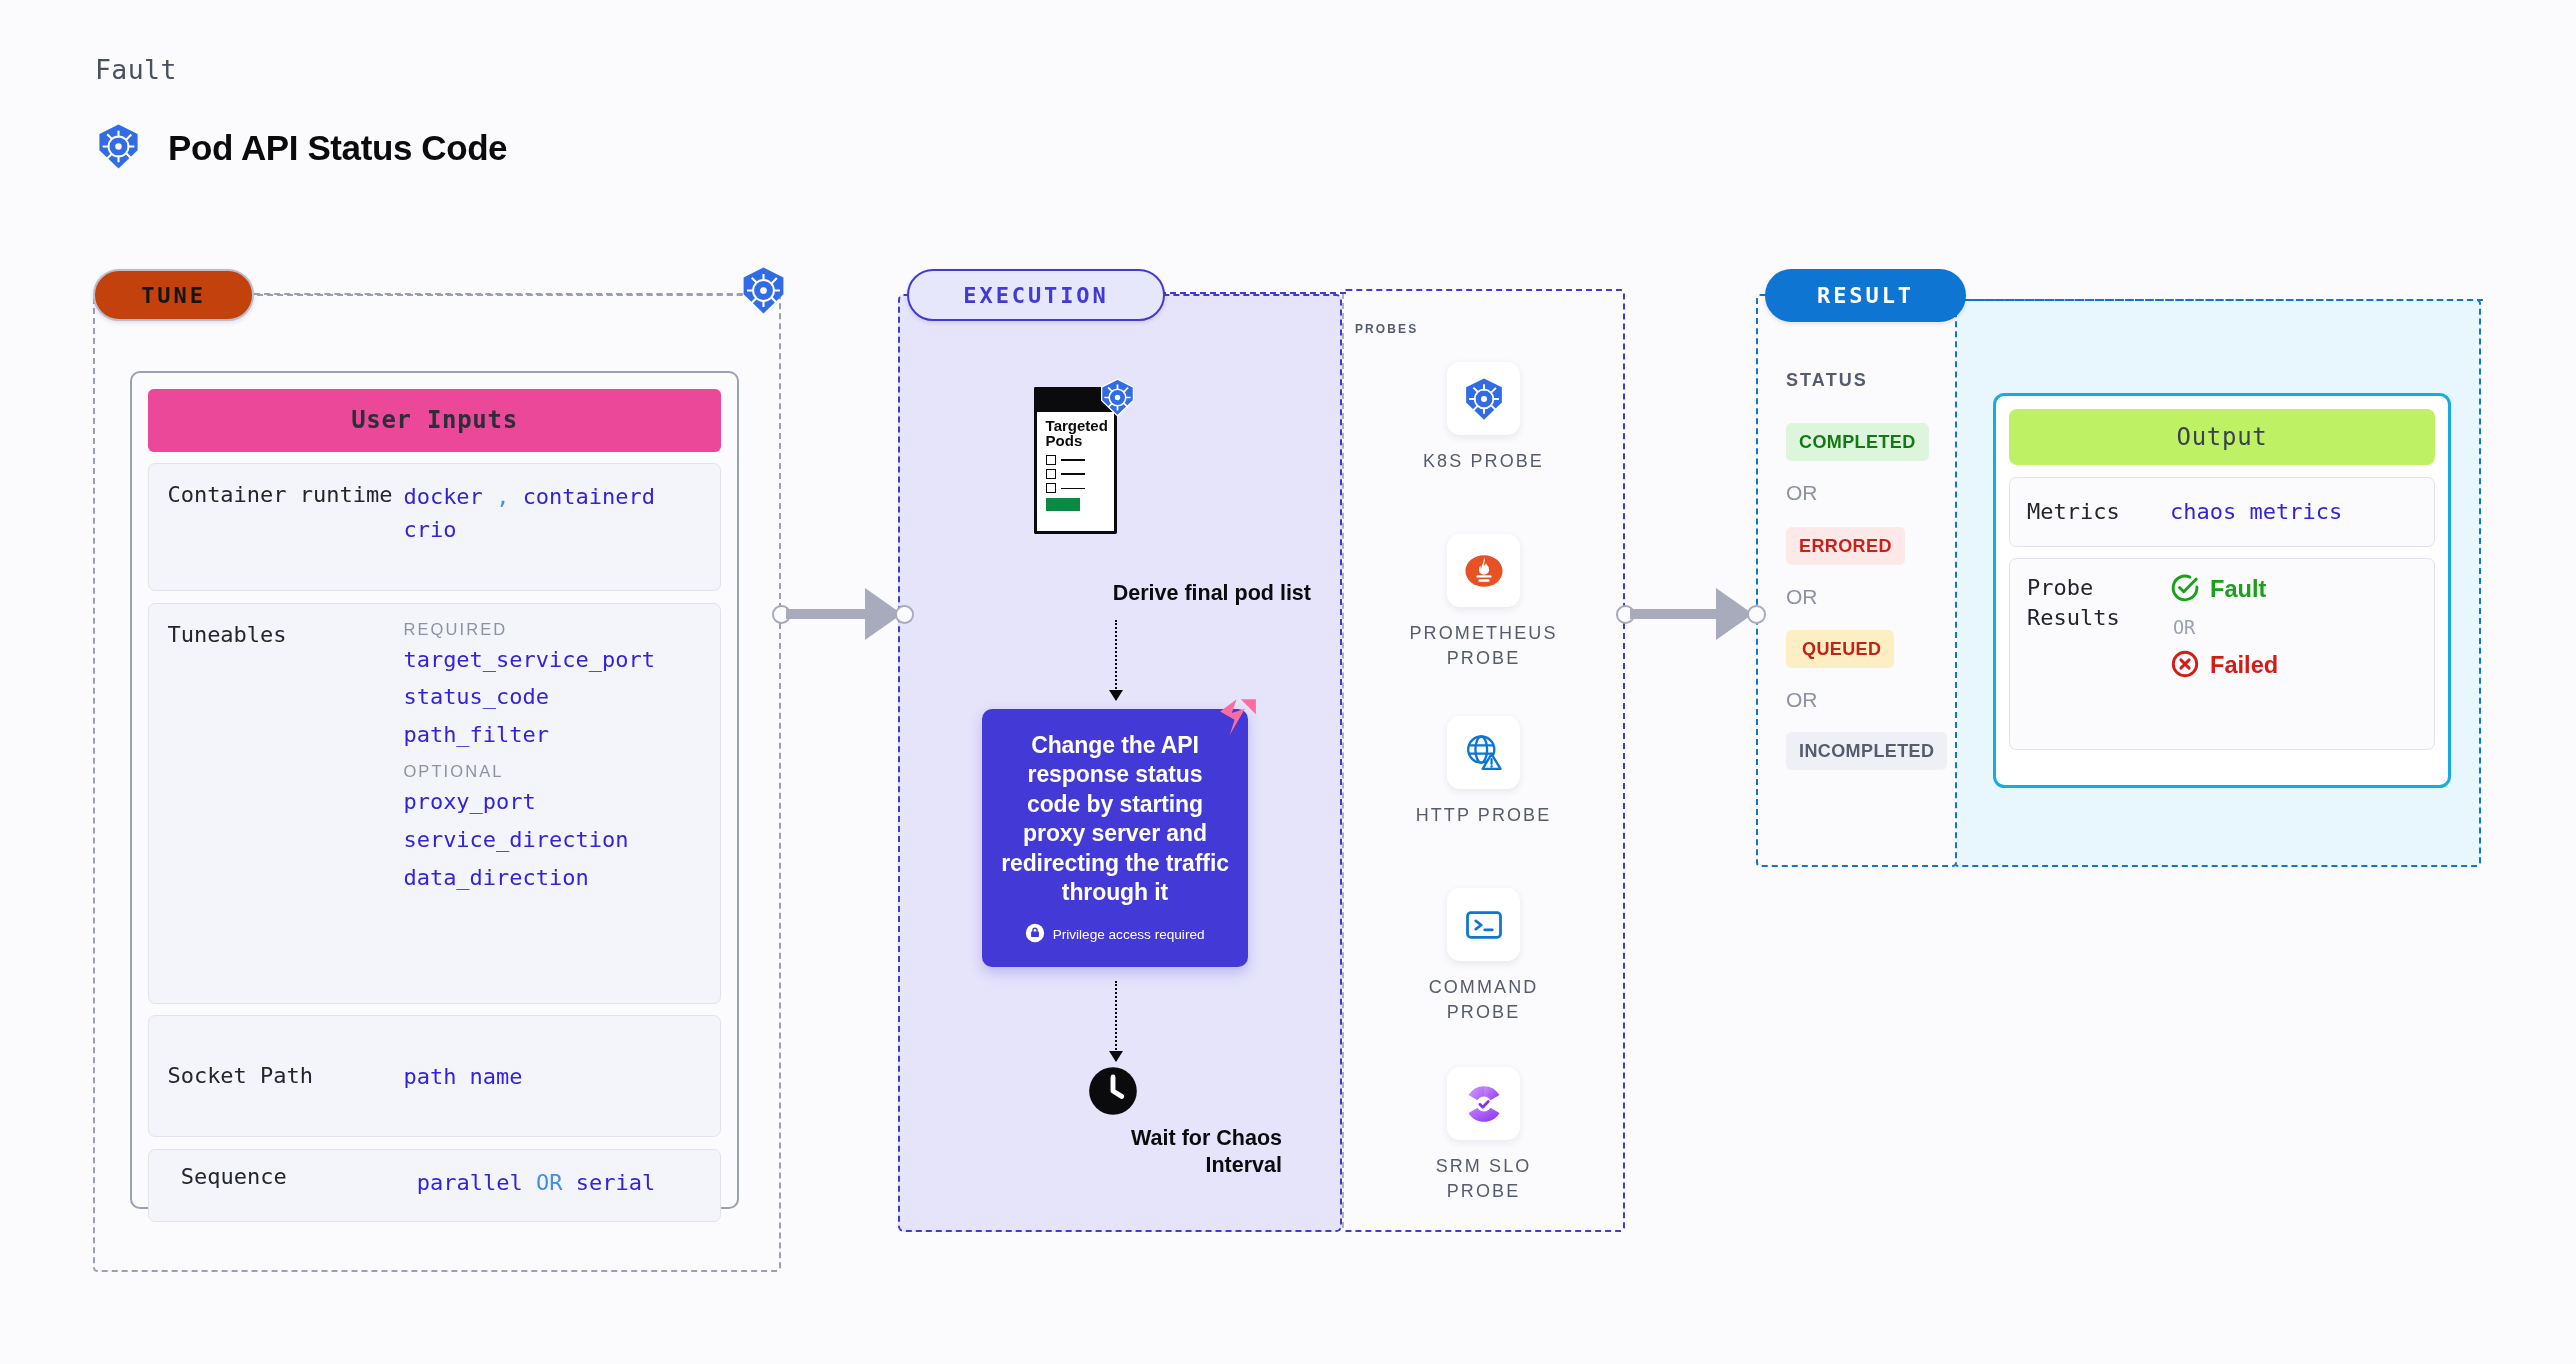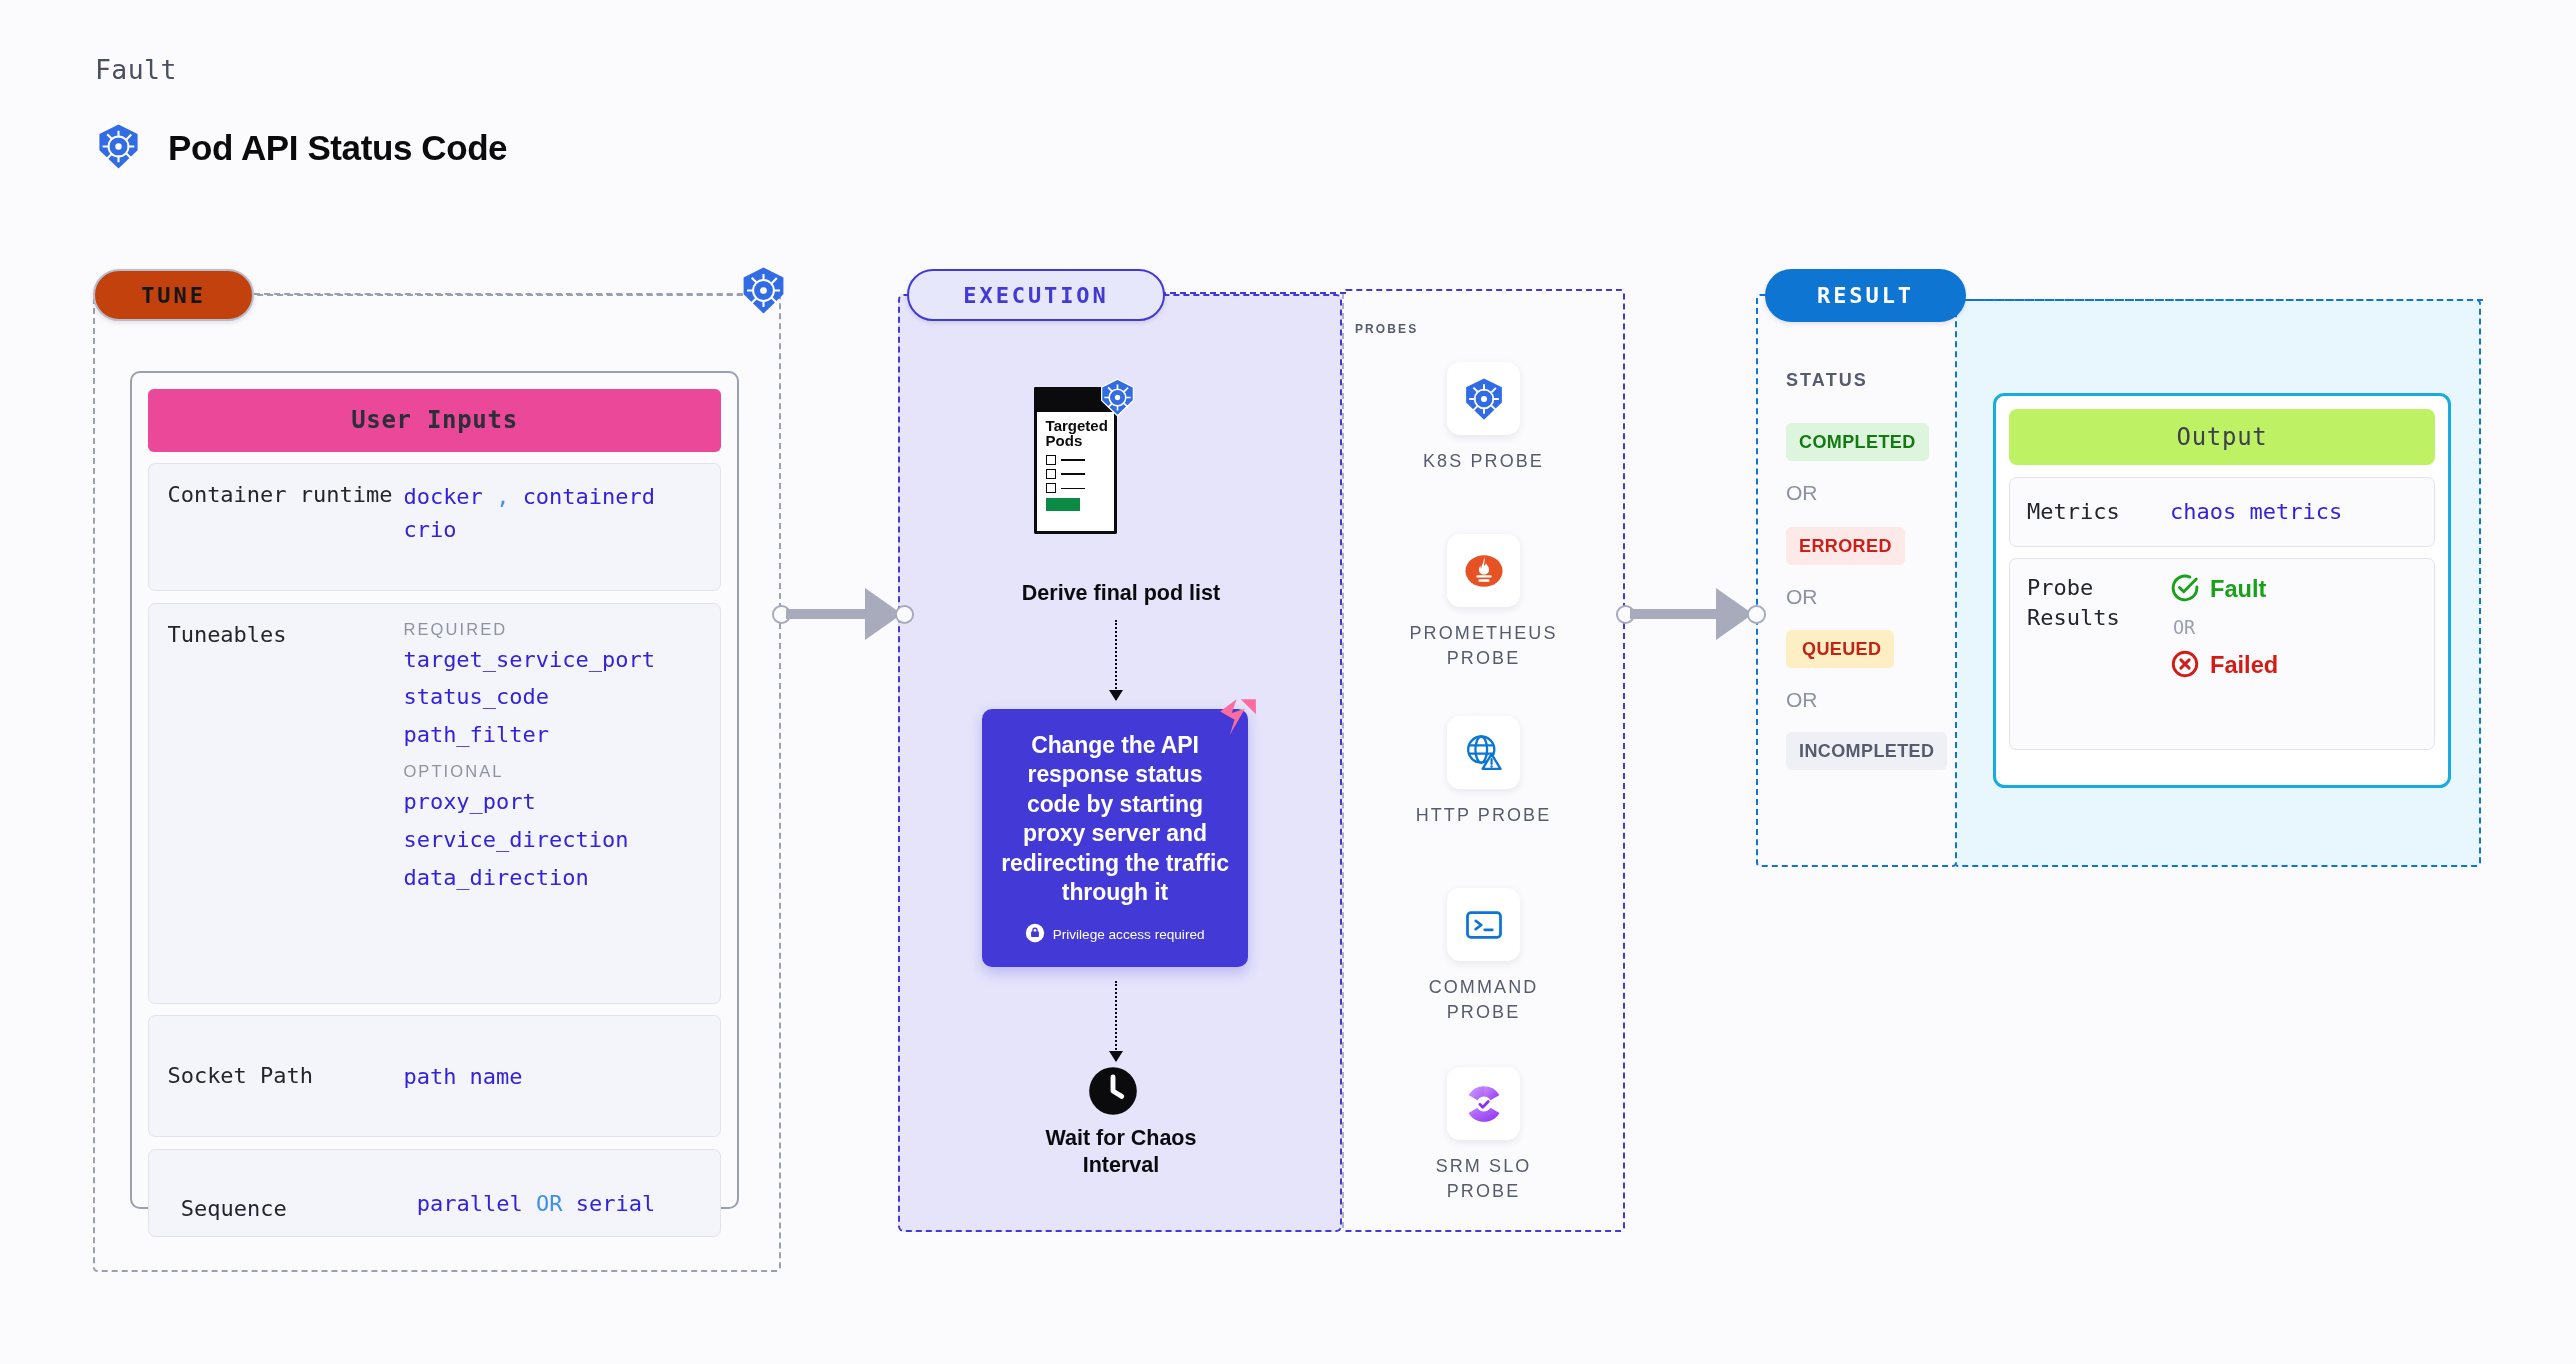--- a/index.html
+++ b/index.html
@@ -126,21 +126,21 @@
   .tune-item:last-child { margin-bottom: 2.9px; }
   .mono-val {
     font-family: "DejaVu Sans Mono", monospace; font-size: 22px;
     color: #3322dd; line-height: 1.5;
   }
   .mono-val .sep { color: #3f8fe8; }
   .mono-val .or { color: #3f8fe8; }
   .row-tuneables { height: 401px; align-items: flex-start; }
   .row-runtime  { height: 128px; align-items: flex-start; }
   .row-socket   { height: 122px; align-items: center; }
-  .row-sequence { height: 88px; align-items: flex-end; padding-left: 32px; }
+  .row-sequence { height: 73px; align-items: flex-start; padding-left: 32px; }
   .row-socket .ui-row-label, .row-sequence .ui-row-label { line-height: 1; }
 
   
   .conn { position: absolute; z-index: 8; }
   .conn-dot {
     position: absolute; width: 18.6px; height: 18.6px; border-radius: 50%;
     background: #fbfbfe; border: 2.9px solid #a7abbc;
   }
   .conn-bar { position: absolute; height: 10px; background: #a7abbc; }
   .conn-head {
@@ -159,21 +159,21 @@
     color: #0b0b0d; line-height: 1.05;
   }
   .pods-doc-lines { margin: 5.7px 0 0 8.6px; }
   .pods-line { display: flex; align-items: center; gap: 5.7px; margin-bottom: 4.3px; }
   .pods-box { width: 10px; height: 10px; border: 1.8px solid #0b0b0d; }
   .pods-rule { width: 24px; height: 1.8px; background: #0b0b0d; }
   .pods-green { width: 34px; height: 13.6px; background: #0b8a44; margin: 2.9px 0 0 8.6px; }
   .pods-k8s { position: absolute; left: 1098px; top: 378px; width: 39px; height: 39px; z-index: 5; }
 
   .exec-caption {
-    position: absolute; text-align: center; font-size: 21.5px;
+    position: absolute; text-align: right; font-size: 21.5px;
     font-weight: 700; color: #0b0b0d; line-height: 1.25;
   }
   .cap-derive { left: 931px; top: 580px; width: 380px; }
   .cap-wait   { left: 960px; top: 1125px; width: 322px; }
 
   .dotted-arrow { position: absolute; z-index: 4; }
   .dotted-line {
     position: absolute; width: 0; height: 100%;
     border-left: 2.9px dotted #0b0b0d;
   }

